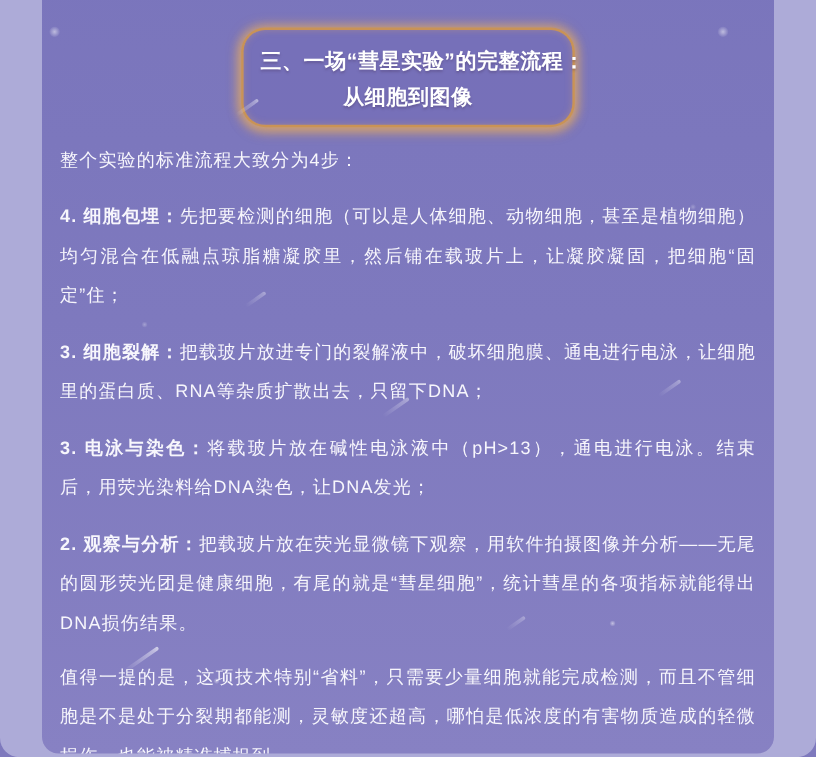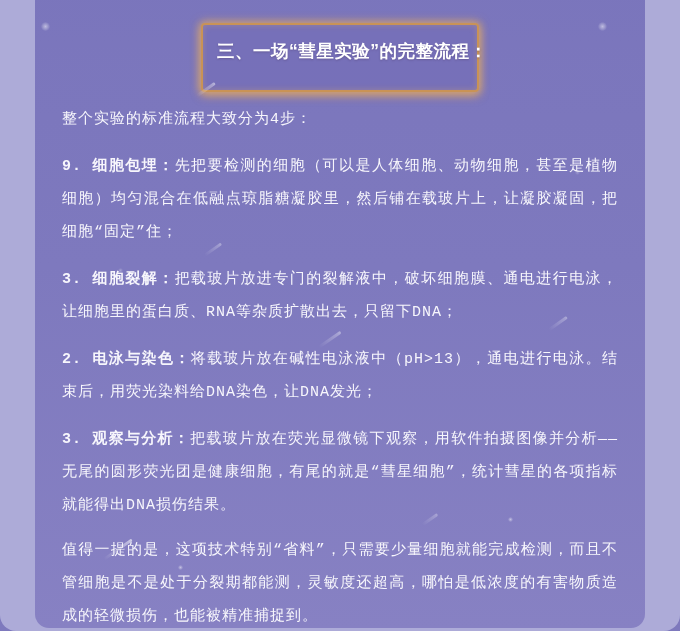--- a/index.html
+++ b/index.html
@@ -39,41 +39,41 @@
   .s5{left:66px;top:578px;width:34px;opacity:.7;}
   .s6{left:386px;top:548px;width:18px;opacity:.35;}
   .p1{left:6px;top:52px;width:9px;height:9px;}
   .p2{left:563px;top:52px;width:9px;height:9px;}
   .p3{left:143px;top:595px;}
   .p4{left:473px;top:547px;}
   .p5{left:83px;top:298px;opacity:.35;}
   .p6{left:540px;top:200px;opacity:.3;}
   
   .title-box{
-    margin:55px auto 0;width:246px;padding:11px 14px 24px;
-    border-radius:2px;
+    margin:55px auto 0;width:246px;padding:11px 14px 8px;
+    border-radius:18px;
     background:rgba(114,108,182,0.55);
     box-shadow:0 0 0 2px rgba(201,146,84,0.95),
                0 0 9px 4px rgba(226,170,100,0.75),
                0 4px 10px 2px rgba(226,165,92,0.55),
                inset 0 0 6px rgba(226,170,100,0.35);
     text-align:center;
   }
   .title-line{
     color:#ffffff;font-weight:bold;font-size:17.5px;line-height:30px;
     letter-spacing:0.5px;text-shadow:0 1px 2px rgba(70,50,90,0.35);
     white-space:nowrap;
   }
   
   .content{
     margin:13px 15px 0;
     color:#f7f6fc;font-size:15px;line-height:33px;letter-spacing:1px;
     text-align:justify;
   }
-  .content p{margin:12px;font-family:Liberation Mono, monospace;}
+  .content p{margin:0;}
   .content p.step{margin-top:14px;}
   .content p.step:first-of-type{margin-top:0;}
   .content p.closing{margin-top:12px;}
   .step-label{font-weight:bold;}
 </style>
 </head>
 <body>
 
 <div class="page-light"></div>
 
@@ -87,29 +87,30 @@
   <span class="speck p6"></span>
   <span class="streak s1"></span>
   <span class="streak s2"></span>
   <span class="streak s3"></span>
   <span class="streak s4"></span>
   <span class="streak s5"></span>
   <span class="streak s6"></span>
 
   <div class="title-box">
     <div class="title-line">三、一场“彗星实验”的完整流程：</div>
+    <div class="title-line">从细胞到图像</div>
   </div>
 
   <div class="content">
     <p>整个实验的标准流程大致分为4步：</p>
 
-    <p class="step"><span class="step-label">9. 细胞包埋：</span><span>先把要检测的细胞（可以是人体细胞、动物细胞，甚至是植物细胞）均匀混合在低融点琼脂糖凝胶里，然后铺在载玻片上，让凝胶凝固，把细胞“固定”住；</span></p>
+    <p class="step"><span class="step-label">4. 细胞包埋：</span><span>先把要检测的细胞（可以是人体细胞、动物细胞，甚至是植物细胞）均匀混合在低融点琼脂糖凝胶里，然后铺在载玻片上，让凝胶凝固，把细胞“固定”住；</span></p>
 
     <p class="step"><span class="step-label">3. 细胞裂解：</span><span>把载玻片放进专门的裂解液中，破坏细胞膜、通电进行电泳，让细胞里的蛋白质、RNA等杂质扩散出去，只留下DNA；</span></p>
 
-    <p class="step"><span class="step-label">2. 电泳与染色：</span><span>将载玻片放在碱性电泳液中（pH&gt;13），通电进行电泳。结束后，用荧光染料给DNA染色，让DNA发光；</span></p>
+    <p class="step"><span class="step-label">3. 电泳与染色：</span><span>将载玻片放在碱性电泳液中（pH&gt;13），通电进行电泳。结束后，用荧光染料给DNA染色，让DNA发光；</span></p>
 
-    <p class="step"><span class="step-label">3. 观察与分析：</span><span>把载玻片放在荧光显微镜下观察，用软件拍摄图像并分析——无尾的圆形荧光团是健康细胞，有尾的就是“彗星细胞”，统计彗星的各项指标就能得出DNA损伤结果。</span></p>
+    <p class="step"><span class="step-label">2. 观察与分析：</span><span>把载玻片放在荧光显微镜下观察，用软件拍摄图像并分析——无尾的圆形荧光团是健康细胞，有尾的就是“彗星细胞”，统计彗星的各项指标就能得出DNA损伤结果。</span></p>
 
     <p class="closing">值得一提的是，这项技术特别“省料”，只需要少量细胞就能完成检测，而且不管细胞是不是处于分裂期都能测，灵敏度还超高，哪怕是低浓度的有害物质造成的轻微损伤，也能被精准捕捉到。</p>
   </div>
 
 </div>
 
 </body></html>

